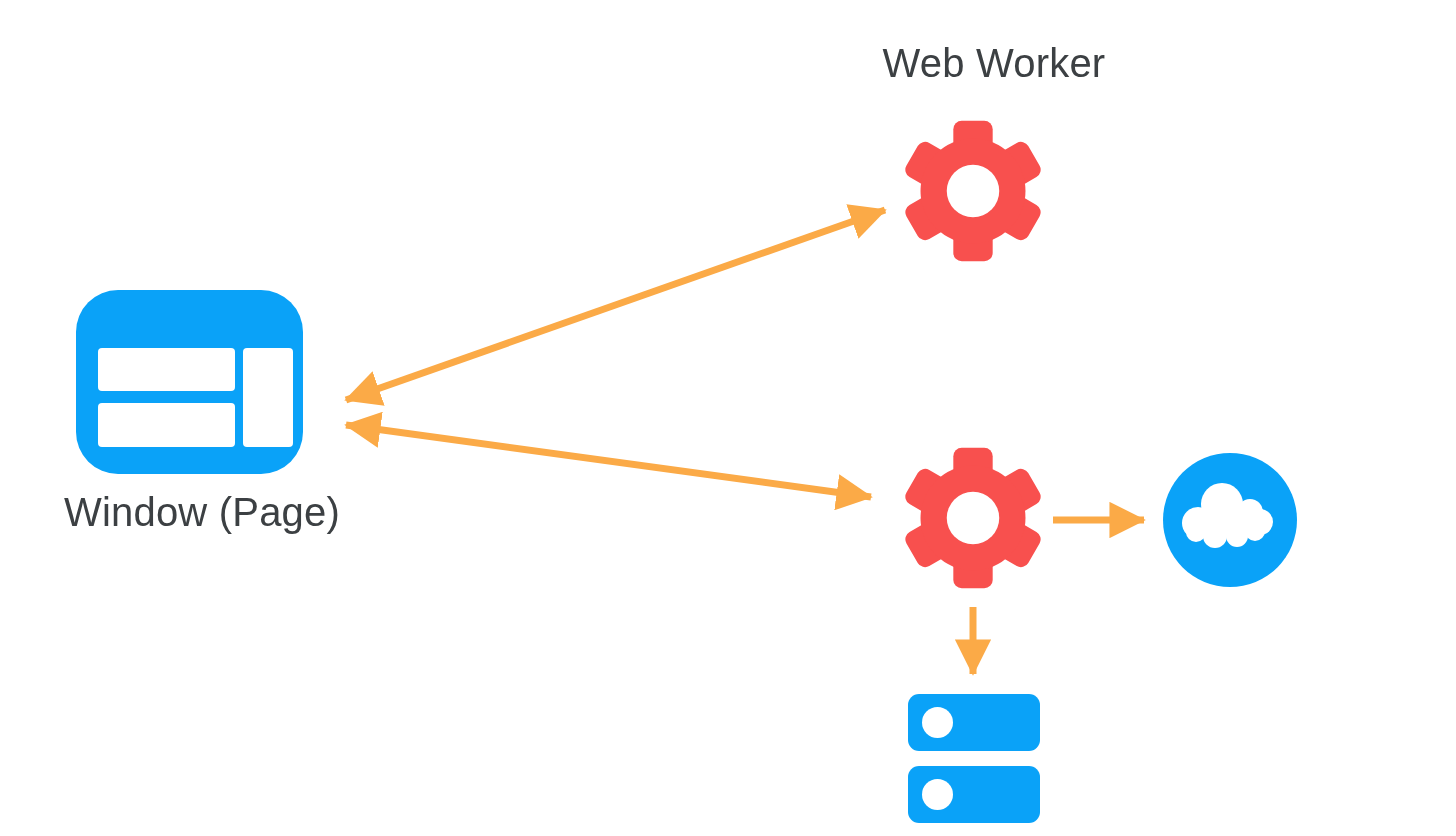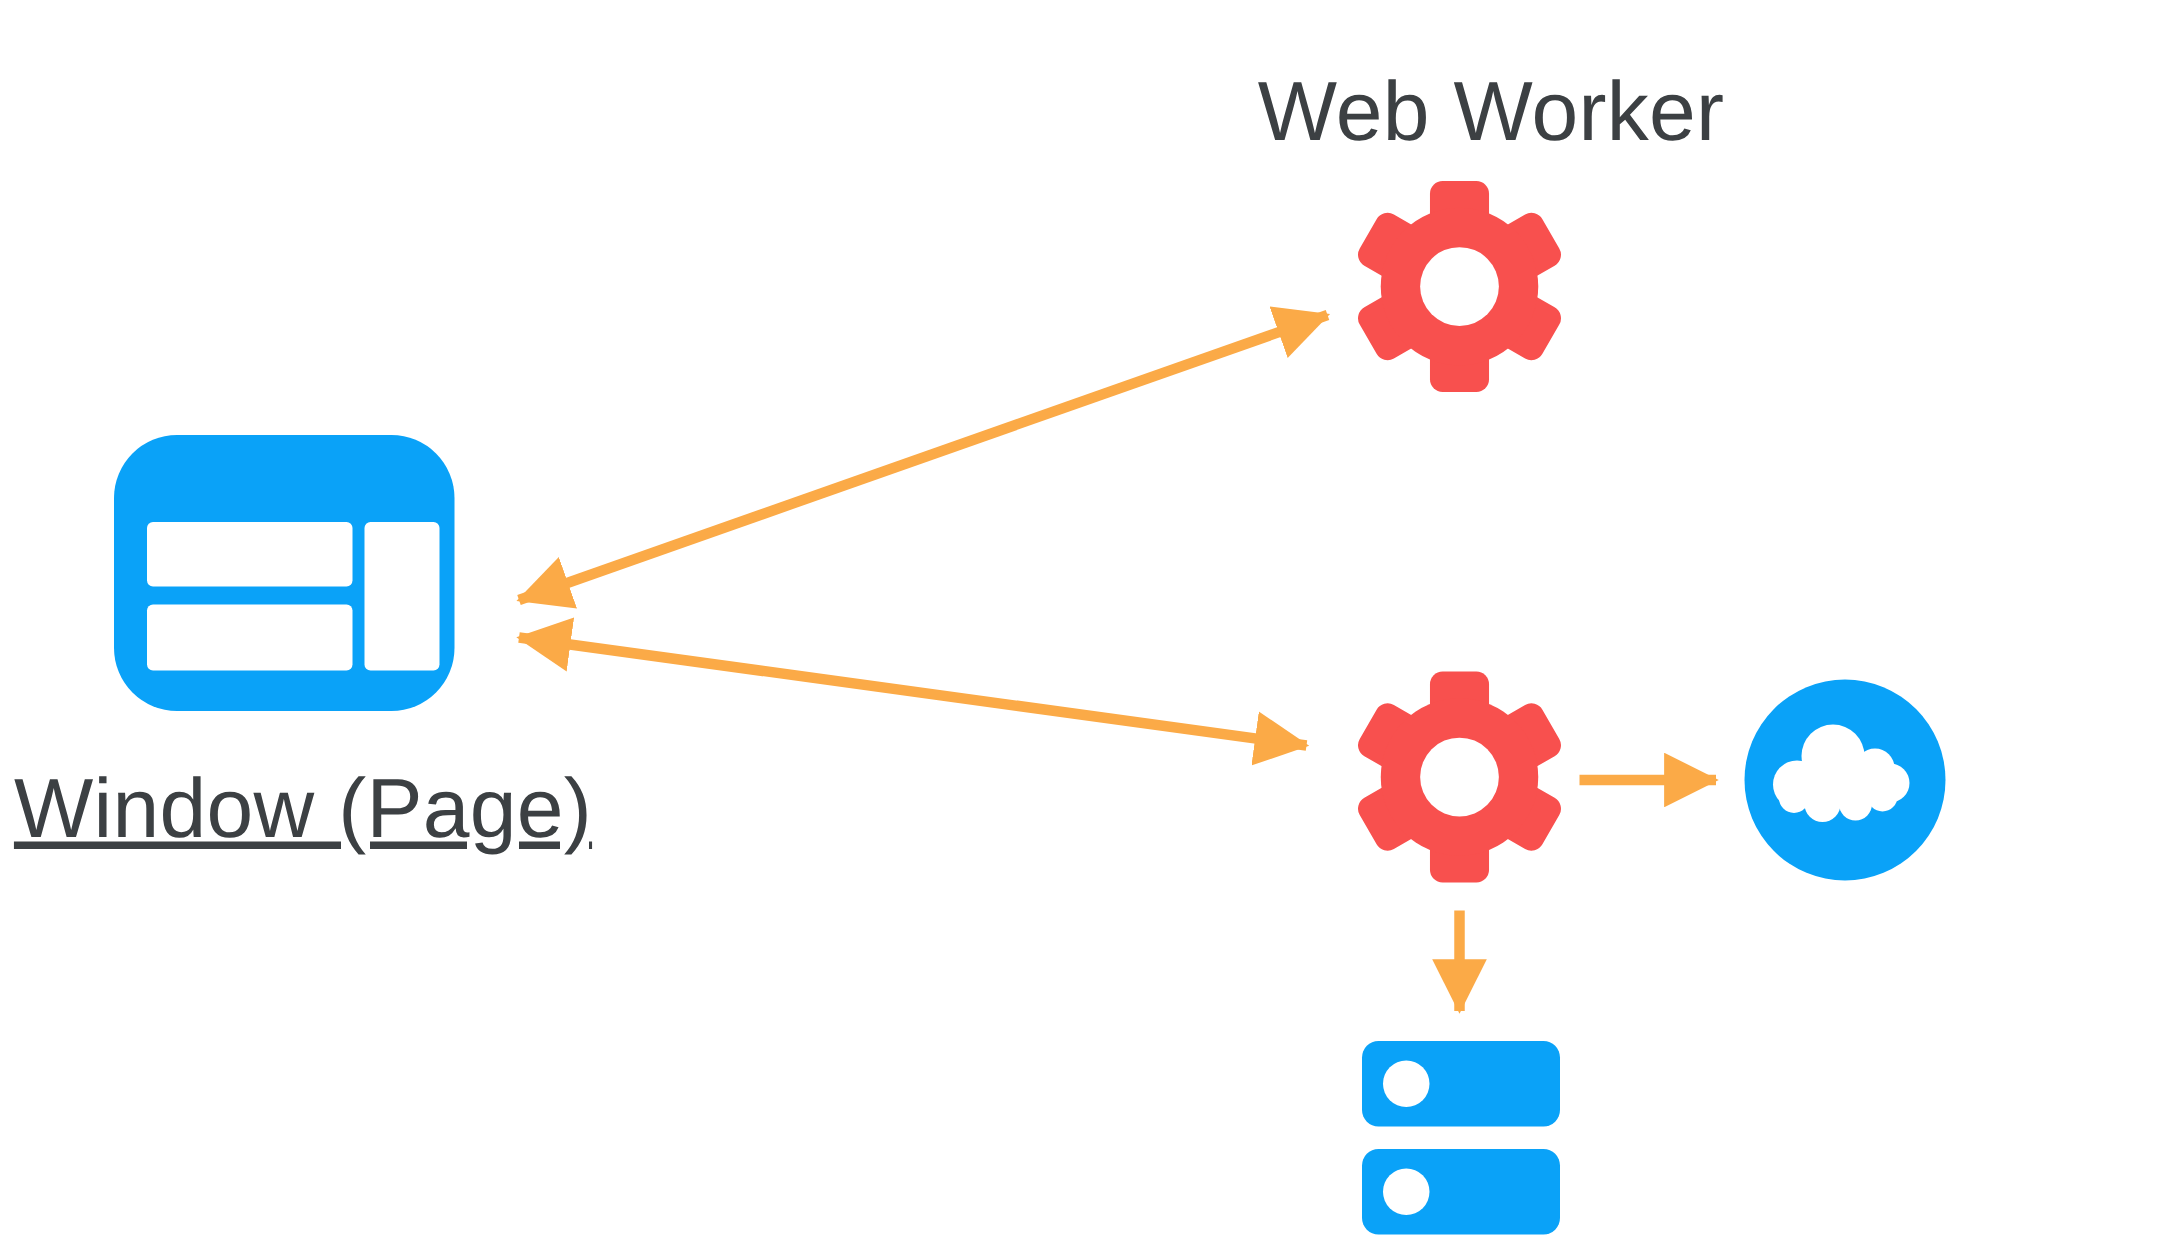--- a/index.html
+++ b/index.html
@@ -20,21 +20,21 @@
     font-family: "Liberation Sans", "DejaVu Sans", sans-serif;
   }
   .arrows { position: absolute; left: 0; top: 0; width: 1456px; height: 836px; }
   .edge { stroke: var(--orange); stroke-width: 7; fill: none; }
   .arrowhead-fill { fill: var(--orange); }
 
   .node-label {
     position: absolute;
     transform: translateX(-50%);
     color: var(--label);
-    font-size: 56px;
+    font-size: 40px;
     font-weight: 500;
     letter-spacing: 0.2px;
     white-space: nowrap;
   }
 
   
   .window-icon {
     position: absolute;
     left: 76px; top: 290px;
     width: 227px; height: 184px;
@@ -91,21 +91,21 @@
     <line class="edge" x1="346" y1="425" x2="871" y2="497" marker-start="url(#ah)" marker-end="url(#ah)"></line>
     <line class="edge" x1="1053" y1="520" x2="1144" y2="520" marker-end="url(#ah)"></line>
     <line class="edge" x1="973" y1="607" x2="973" y2="674" marker-end="url(#ah)"></line>
   </svg>
 
   <div class="window-icon">
     <div class="window-cutout window-bar-top"></div>
     <div class="window-cutout window-bar-bottom"></div>
     <div class="window-cutout window-bar-side"></div>
   </div>
-  <div class="node-label" style="left:202px; top:506px;text-decoration:underline;">Window (Page)</div>
+  <div class="node-label" style="left:202px; top:490px;">Window (Page)</div>
 
   <div class="node-label" style="left:994px; top:41px;">Web Worker</div>
   <svg class="gear gear-webworker" viewBox="-80 -80 160 160" xmlns="http://www.w3.org/2000/svg">
     <g class="gear-body">
       <rect x="-21" y="-75" width="42" height="150" rx="9"></rect>
       <rect x="-21" y="-75" width="42" height="150" rx="9" transform="rotate(60)"></rect>
       <rect x="-21" y="-75" width="42" height="150" rx="9" transform="rotate(120)"></rect>
       <circle cx="0" cy="0" r="56"></circle>
     </g>
     <circle class="gear-hole" cx="0" cy="0" r="28"></circle>

